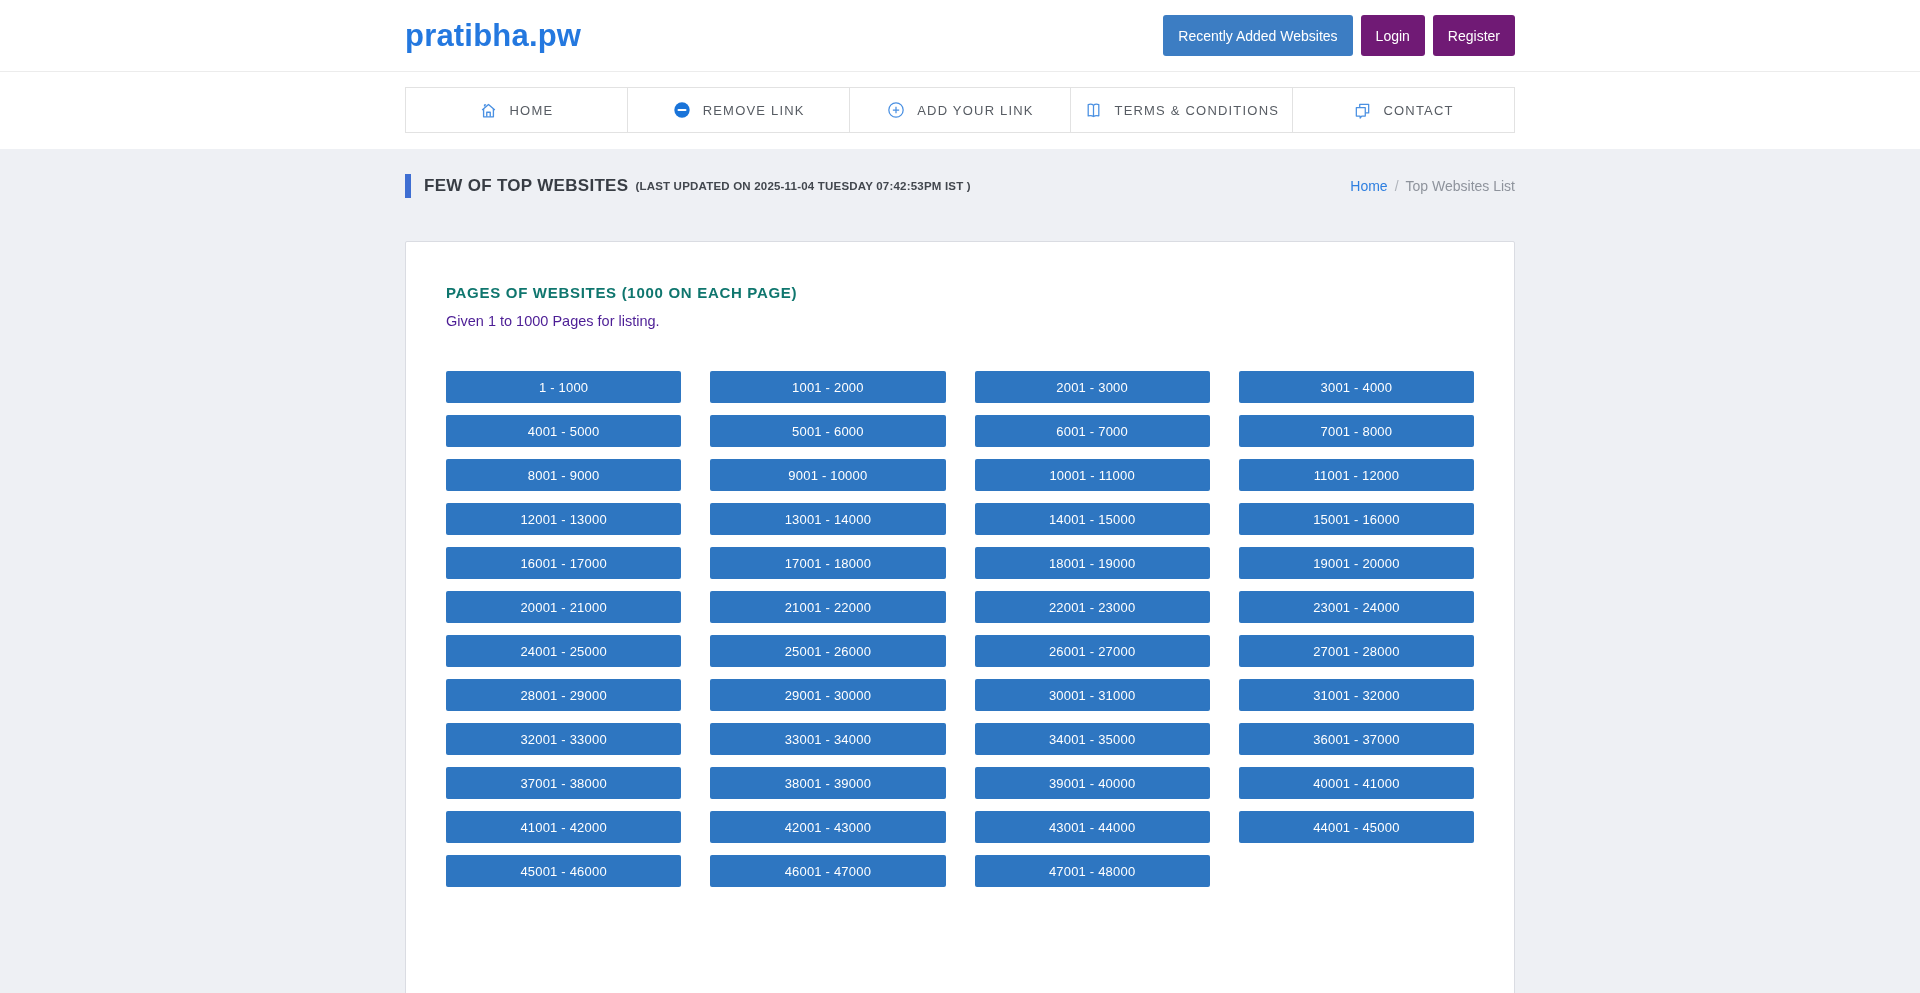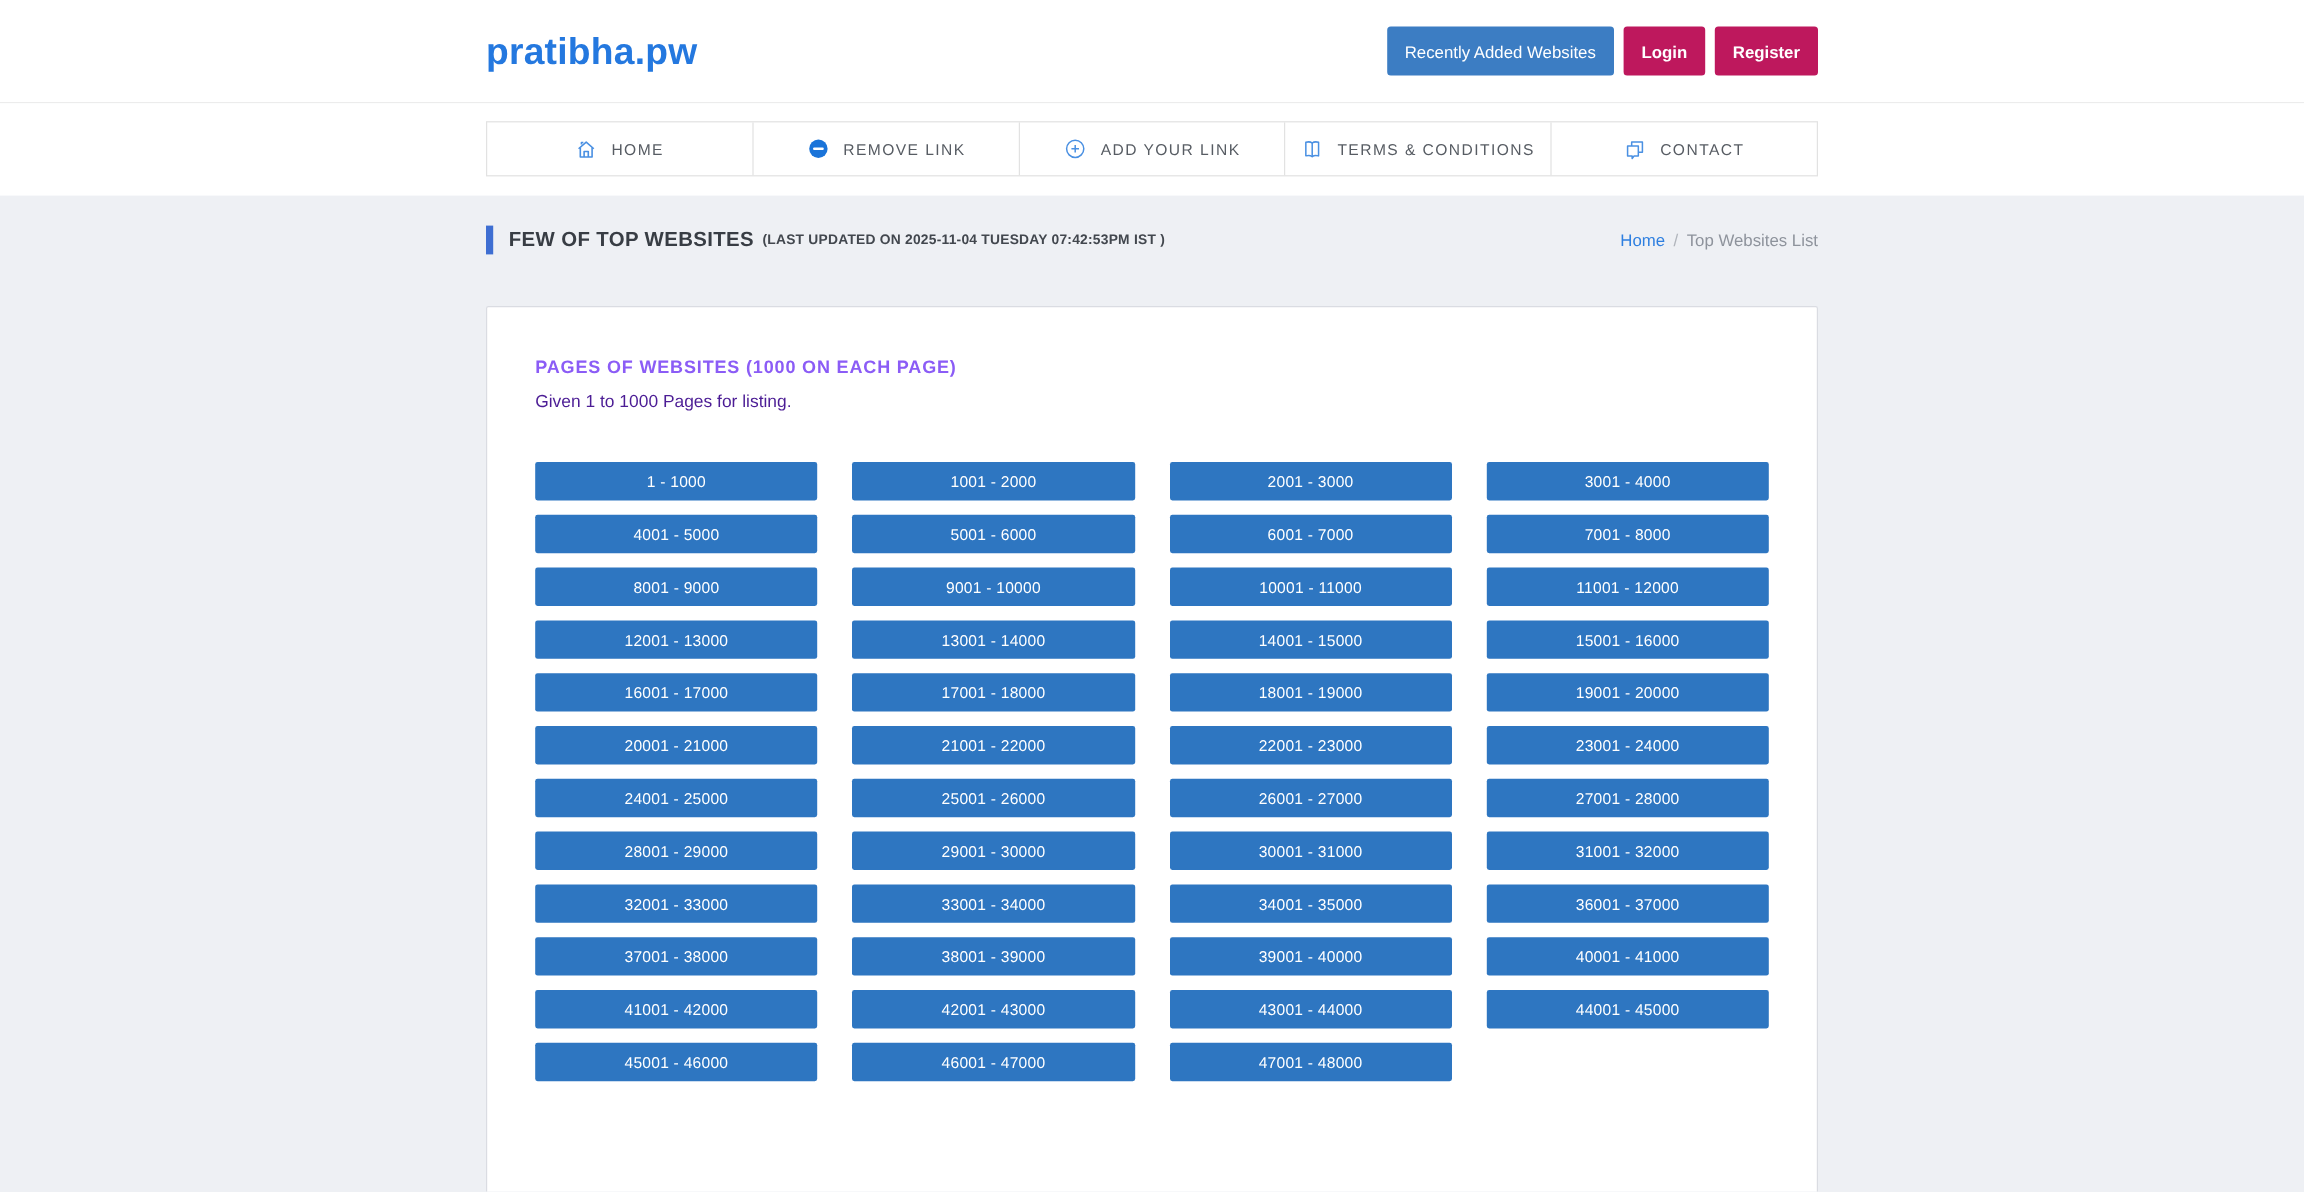--- a/index.html
+++ b/index.html
@@ -6,21 +6,21 @@
   html, body { width: 1920px; height: 993px; overflow: hidden; }
   body {
     font-family: "Liberation Sans", sans-serif;
     background: #eef0f4;
   }
   .container { width: 1110px; margin: 0 auto; }
 
   
   .site-header {
     background: #ffffff;
-    height: 86px;
+    height: 72px;
     border-bottom: 1px solid #ececec;
   }
   .site-header .container {
     height: 100%;
     display: flex;
     align-items: center;
     justify-content: space-between;
   }
   .logo {
     font-size: 31px;
@@ -37,21 +37,21 @@
     align-items: center;
     padding: 1px 15px;
     color: #ffffff;
     font-size: 14px;
     border: none;
     border-radius: 3px;
     cursor: pointer;
     font-family: "Liberation Sans", sans-serif;
   }
   .hbtn-light { background: #3c7dc3; }
-  .hbtn-dark  { background: #be185d; font-weight: bold; }
+  .hbtn-dark  { background: #701a75; }
 
   
   .nav-band { background: #ffffff; padding: 15px 0 16px 0; }
   .nav-box {
     display: flex;
     border: 1px solid #e2e2e2;
     height: 46px;
     background: #ffffff;
   }
   .nav-item {
@@ -107,21 +107,21 @@
   .card {
     background: #ffffff;
     border: 1px solid #dadce2;
     border-radius: 2px;
     padding: 42px 40px 40px 40px;
     min-height: 780px;
   }
   .card-heading {
     font-size: 15px;
     font-weight: bold;
-    color: #8b5cf6;
+    color: #0f766e;
     letter-spacing: 0.7px;
   }
   .card-subheading {
     font-size: 14.5px;
     color: #4c1d95;
     margin-top: 12px;
   }
   .page-grid {
     margin-top: 42px;
     display: grid;

